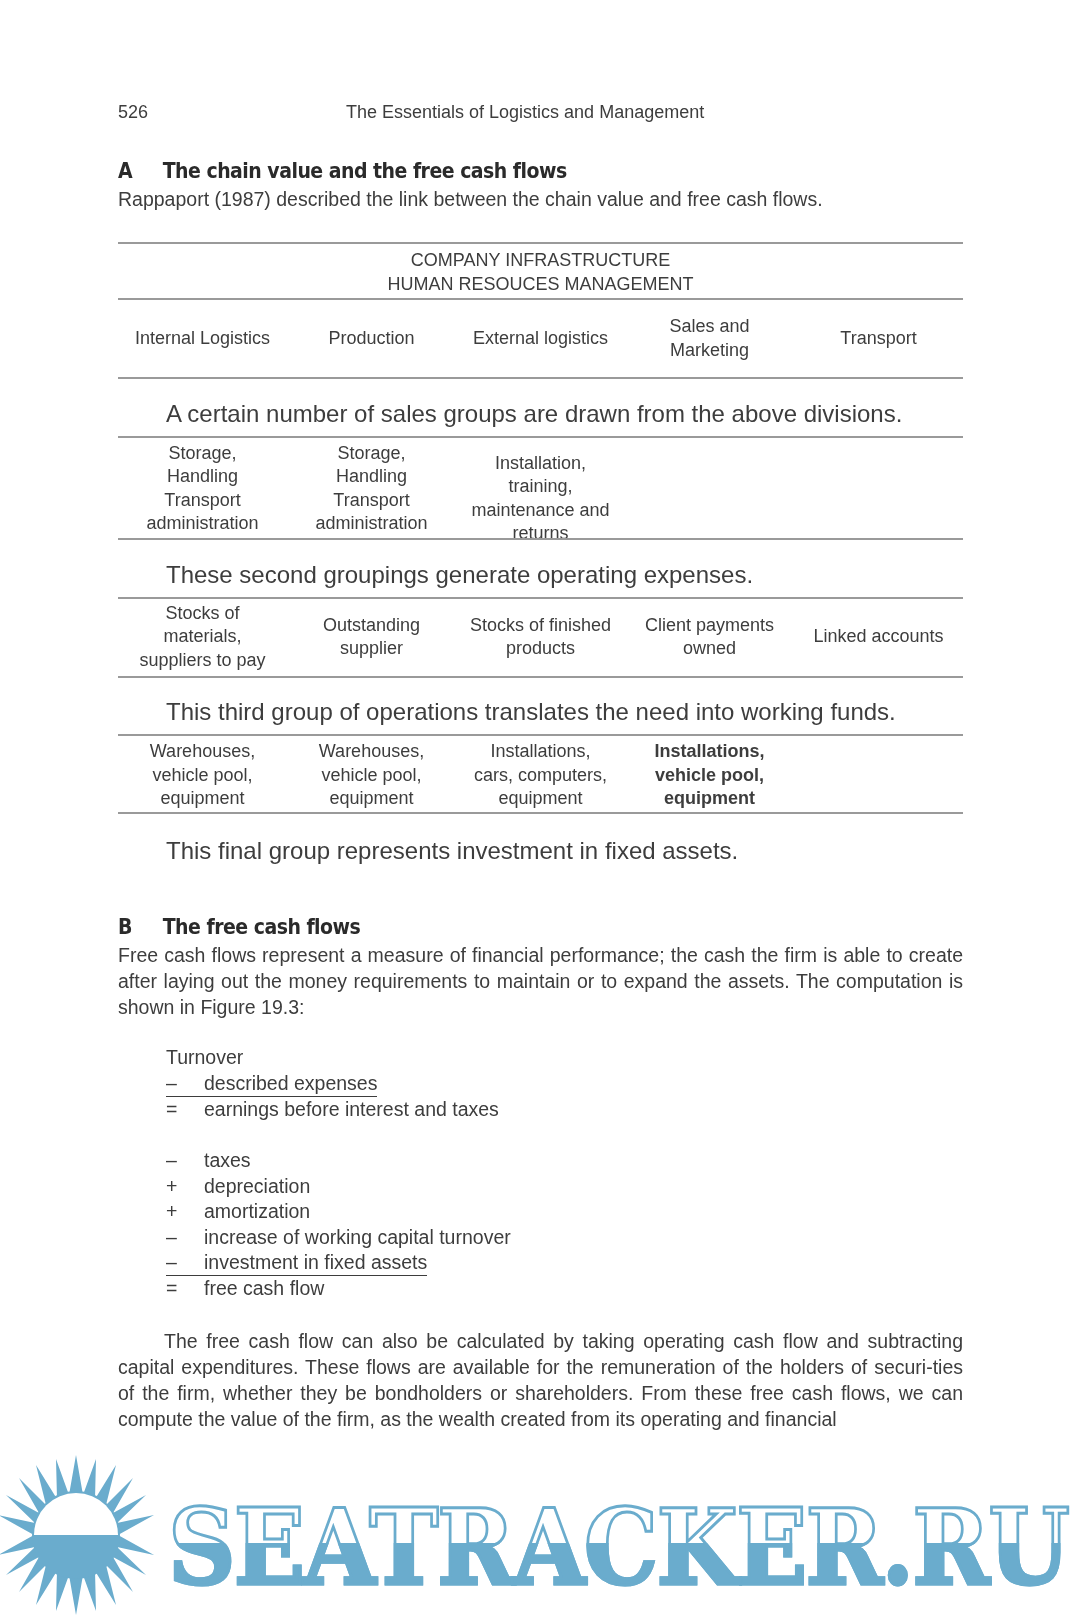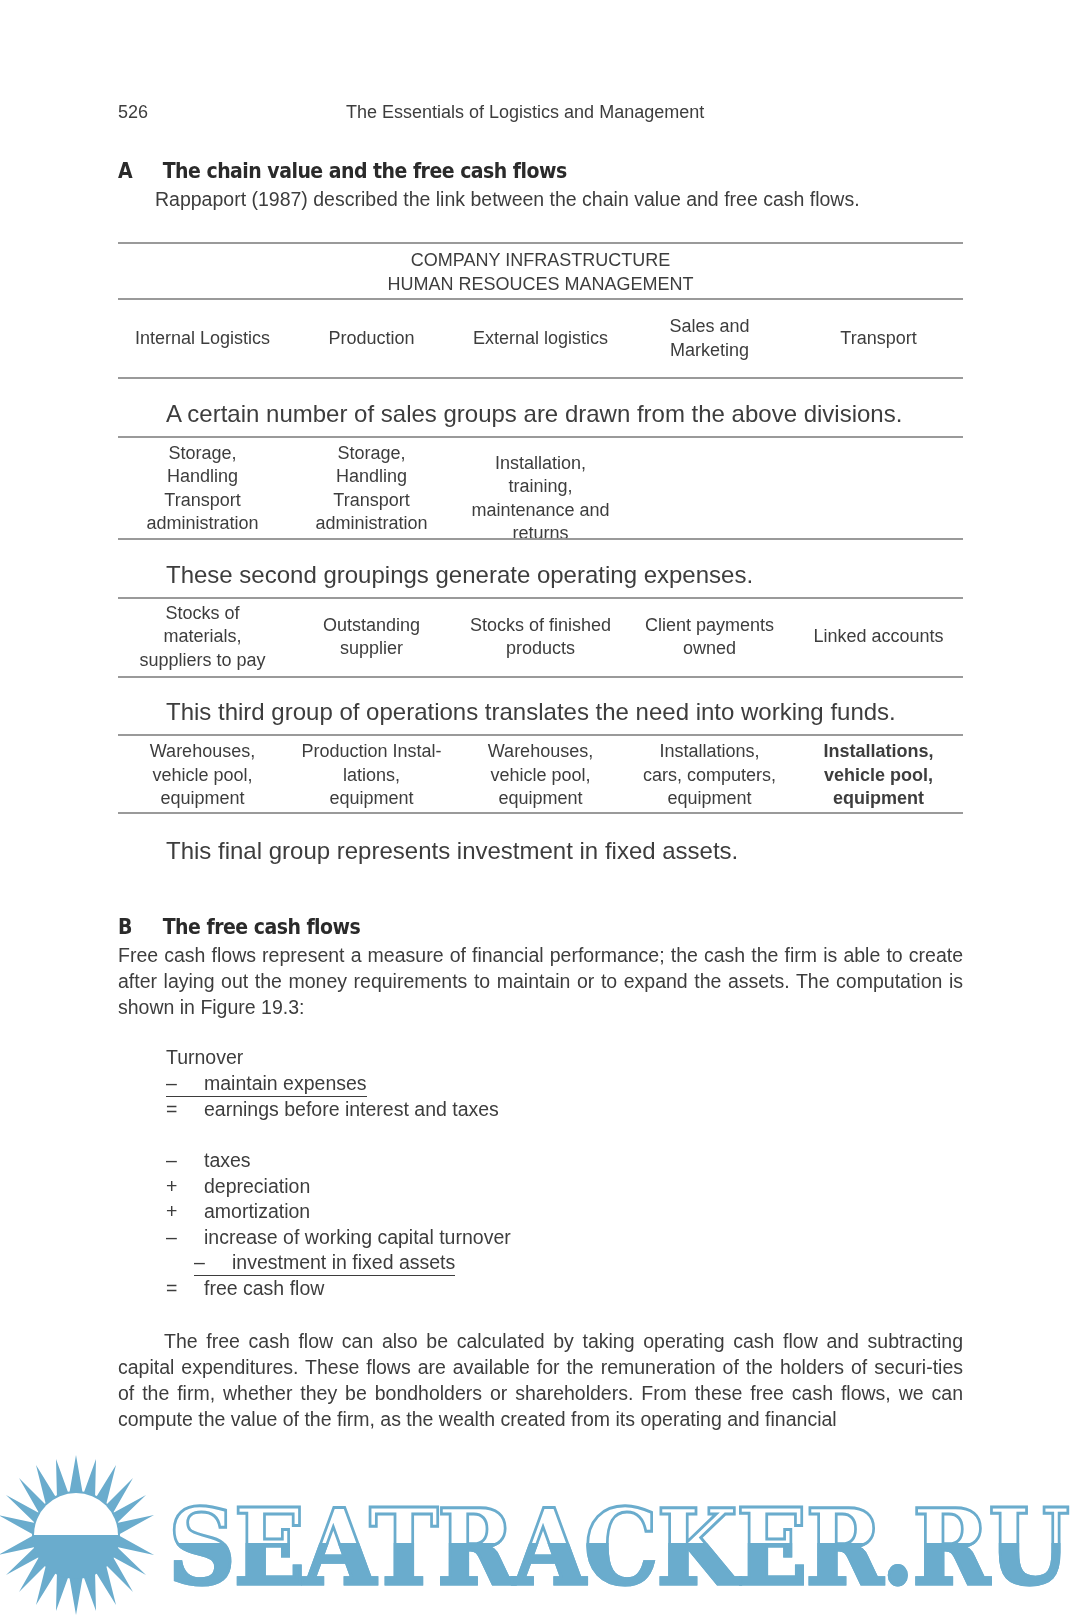--- a/index.html
+++ b/index.html
@@ -29,21 +29,21 @@
 <div class="page">
 
   <div class="running-head">
     <span class="pno">526</span>
     <span class="rtitle">The Essentials of Logistics and Management</span>
   </div>
 
   <div class="sec-head" style="top:158px;">
     <span class="letter">A</span><span>The chain value and the free cash flows</span>
   </div>
-  <div class="para" style="top:186px;margin-left:37px;">Rappaport (1987) described the link between the chain value and free cash flows.</div>
+  <div class="para" style="top:186px;">Rappaport (1987) described the link between the chain value and free cash flows.</div>
 
   <div class="rule" style="top:242px;"></div>
   <div class="center-text" style="top:248px;">
     <div>COMPANY INFRASTRUCTURE</div>
     <div>HUMAN RESOUCES MANAGEMENT</div>
   </div>
   <div class="rule" style="top:298px;"></div>
 
   <div class="row" style="top:300px; height:77px;">
     <div class="cell">Internal Logistics</div>
@@ -74,55 +74,54 @@
     <div class="cell" style="padding:0 12px; box-sizing:border-box;">Client payments owned</div>
     <div class="cell">Linked accounts</div>
   </div>
   <div class="rule" style="top:676px;"></div>
 
   <div class="note" style="top:698px;">This third group of operations translates the need into working funds.</div>
   <div class="rule" style="top:734px;"></div>
 
   <div class="row" style="top:740px; height:70px; align-items:flex-start;">
     <div class="cell" style="padding:0 26px; box-sizing:border-box;">Warehouses, vehicle pool, equipment</div>
-    <div class="cell" style="padding:0 12px; box-sizing:border-box;">Production Instal-lations, equipment</div>
     <div class="cell" style="padding:0 26px; box-sizing:border-box;">Warehouses, vehicle pool, equipment</div>
     <div class="cell" style="padding:0 14px; box-sizing:border-box;">Installations, cars, computers, equipment</div>
     <div class="cell" style="padding:0 26px; box-sizing:border-box;font-weight:bold;">Installations, vehicle pool, equipment</div>
   </div>
   <div class="rule" style="top:812px;"></div>
 
   <div class="note" style="top:837px;">This final group represents investment in fixed assets.</div>
 
   <div class="sec-head" style="top:914px;">
     <span class="letter">B</span><span>The free cash flows</span>
   </div>
   <div class="para" style="top:942px;">Free cash flows represent a measure of financial performance; the cash the firm is able to create after laying out the money requirements to maintain or to expand the assets. The computation is shown in Figure 19.3:</div>
 
   <div class="calc" style="top:1046px;">
     <div class="calc-line" style="top:0;">Turnover</div>
     <div class="calc-line ul" style="top:26px;">
-      <span class="op">–</span><span>maintain expenses</span>
+      <span class="op">–</span><span>described expenses</span>
     </div>
     <div class="calc-line" style="top:52px;">
       <span class="op">=</span><span>earnings before interest and taxes</span>
     </div>
     <div class="calc-line" style="top:103px;">
       <span class="op">–</span><span>taxes</span>
     </div>
     <div class="calc-line" style="top:129px;">
       <span class="op">+</span><span>depreciation</span>
     </div>
     <div class="calc-line" style="top:154px;">
       <span class="op">+</span><span>amortization</span>
     </div>
     <div class="calc-line" style="top:180px;">
       <span class="op">–</span><span>increase of working capital turnover</span>
     </div>
-    <div class="calc-line ul" style="top:205px;margin-left:28px;">
+    <div class="calc-line ul" style="top:205px;">
       <span class="op">–</span><span>investment in fixed assets</span>
     </div>
     <div class="calc-line" style="top:231px;">
       <span class="op">=</span><span>free cash flow</span>
     </div>
   </div>
 
   <div class="para" style="top:1328px; text-indent:46px;">The free cash flow can also be calculated by taking operating cash flow and subtracting capital expenditures. These flows are available for the remuneration of the holders of securi-ties of the firm, whether they be bondholders or shareholders. From these free cash flows, we can compute the value of the firm, as the wealth created from its operating and financial</div>
 </div>
 

